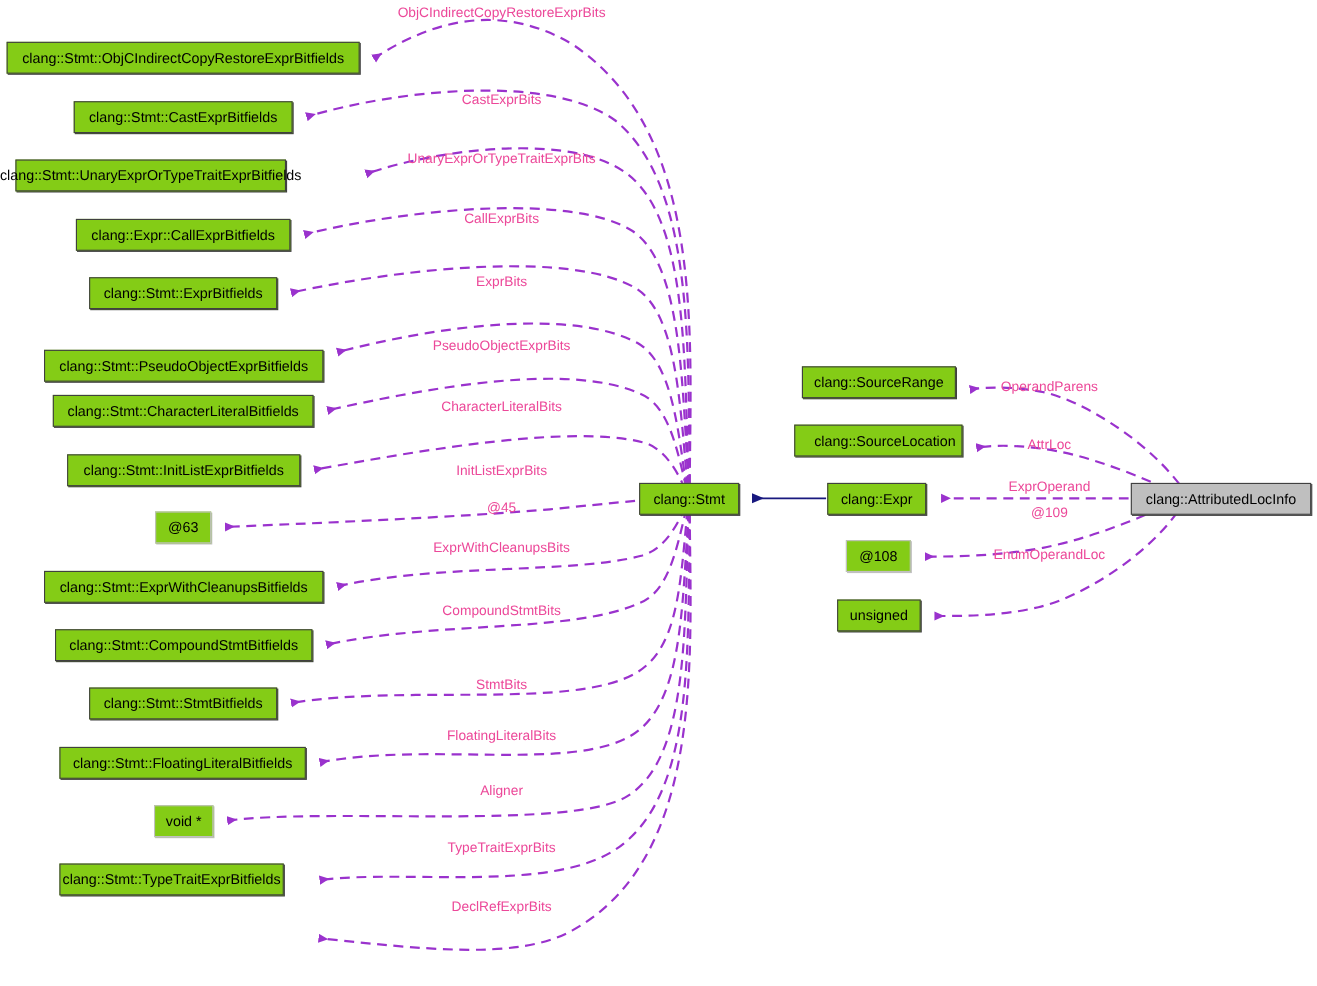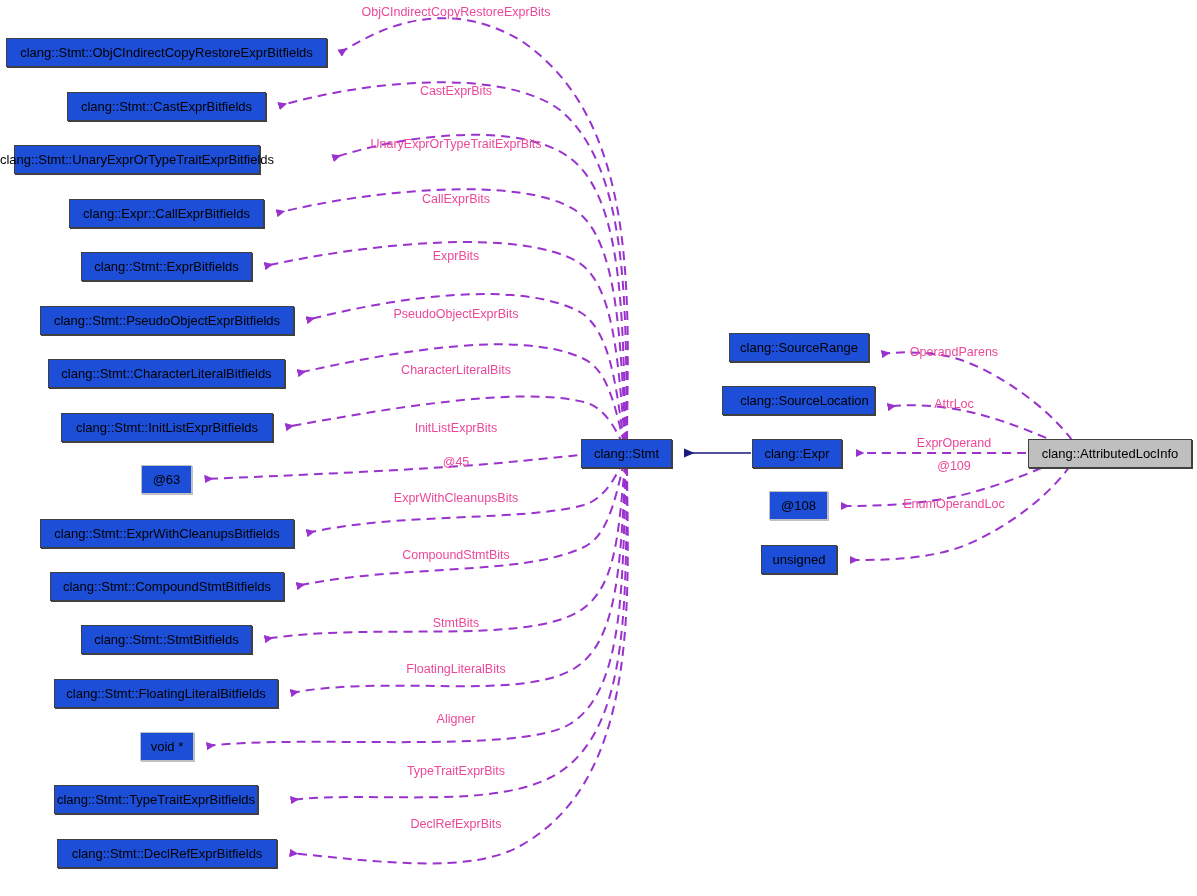--- a/index.html
+++ b/index.html
@@ -5,21 +5,21 @@
   html,body{margin:0;padding:0;background:#ffffff;}
   body{font-family:"Liberation Sans",sans-serif;}
   #canvas{position:relative;width:1197px;height:896px;background:#ffffff;overflow:hidden;}
   svg#edges{position:absolute;left:0;top:0;width:1197px;height:896px;}
   .node{
     position:absolute;
     box-sizing:border-box;
     display:flex;align-items:center;justify-content:center;
     font-size:13px;
     color:#000000;
-    background:#1d4ed8;
+    background:#84cc16;
     border:1px solid #404040;
     white-space:nowrap;
     line-height:1;
   }
   .node.solid{border:1px solid #404040;box-shadow:1px 1px 0 0 #404040;}
   .node.faint{border:1px solid #c0c0c0;box-shadow:1px 1px 0 0 #c0c0c0;}
   .node.center{background:#bfbfbf;border:1px solid #404040;box-shadow:1px 1px 0 0 #404040;}
   .edge-label{
     position:absolute;
     font-size:12.5px;
@@ -82,21 +82,21 @@
     </div>
   <div class="node solid" style="left:14px;top:145px;width:246px;height:29px;">
       <span>clang::Stmt::UnaryExprOrTypeTraitExprBitfields</span>
     </div>
   <div class="node solid" style="left:69px;top:199px;width:195px;height:29px;">
       <span>clang::Expr::CallExprBitfields</span>
     </div>
   <div class="node solid" style="left:81px;top:252px;width:171px;height:29px;">
       <span>clang::Stmt::ExprBitfields</span>
     </div>
-  <div class="node solid" style="left:40px;top:306px;width:254px;height:29px;">
+  <div class="node solid" style="left:40px;top:318px;width:254px;height:29px;">
       <span>clang::Stmt::PseudoObjectExprBitfields</span>
     </div>
   <div class="node solid" style="left:48px;top:359px;width:237px;height:29px;">
       <span>clang::Stmt::CharacterLiteralBitfields</span>
     </div>
   <div class="node solid" style="left:61px;top:413px;width:212px;height:29px;">
       <span>clang::Stmt::InitListExprBitfields</span>
     </div>
   <div class="node faint" style="left:141px;top:465px;width:51px;height:29px;">
       <span>@63</span>
@@ -111,23 +111,20 @@
       <span>clang::Stmt::StmtBitfields</span>
     </div>
   <div class="node solid" style="left:54px;top:679px;width:224px;height:29px;">
       <span>clang::Stmt::FloatingLiteralBitfields</span>
     </div>
   <div class="node faint" style="left:140px;top:732px;width:54px;height:29px;">
       <span>void *</span>
     </div>
   <div class="node solid" style="left:54px;top:785px;width:204px;height:29px;">
       <span>clang::Stmt::TypeTraitExprBitfields</span>
-    </div>
-  <div class="node solid" style="left:57px;top:839px;width:220px;height:29px;">
-      <span>clang::Stmt::DeclRefExprBitfields</span>
     </div>
 
   <div class="node solid" style="left:581px;top:439px;width:91px;height:29px;">
       <span>clang::Stmt</span>
     </div>
   <div class="node solid" style="left:729px;top:333px;width:140px;height:29px;">
       <span>clang::SourceRange</span>
     </div>
   <div class="node solid" style="left:722px;top:386px;width:153px;height:29px;padding-left:12px;">
       <span>clang::SourceLocation</span>

